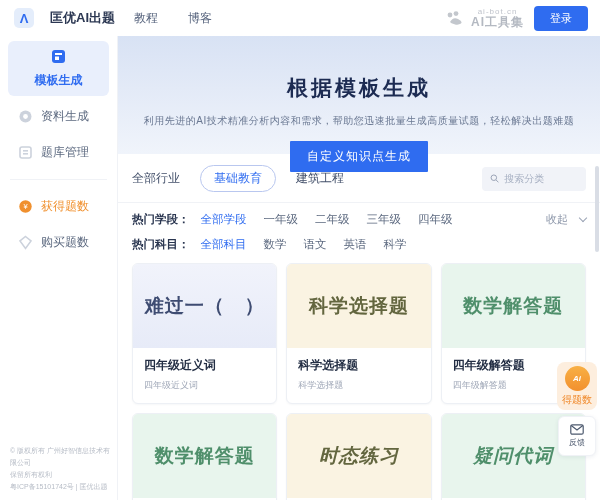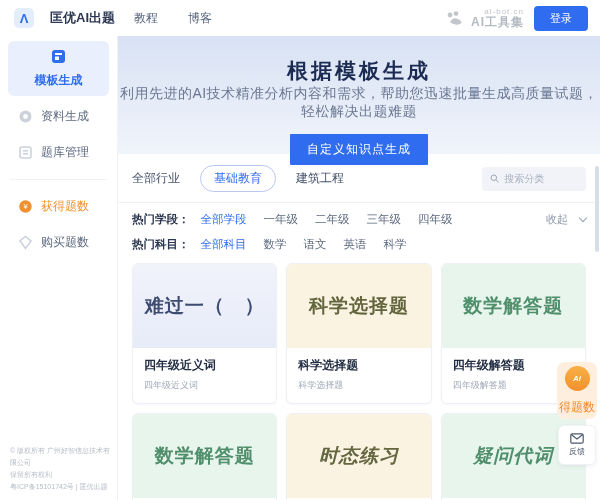--- a/index.html
+++ b/index.html
@@ -12,42 +12,42 @@
   .header { position:absolute; top:0; left:0; right:0; height:36px; background:#fff;
     display:flex; align-items:center; z-index:30; }
   .logo-box { display:flex; align-items:center; gap:7px; padding-left:14px; width:118px; }
   .logo-icon { width:20px; height:20px; border-radius:5px; background:#e4edfb; color:#2f6cf0;
     display:flex; align-items:center; justify-content:center; font-weight:bold; font-size:13px; }
   .logo-text { font-size:13px; font-weight:bold; color:#2b3752; white-space:nowrap;margin-left:9px; }
   .nav { display:flex; gap:30px; margin-left:16px; font-size:12px; color:#55627c; }
   .nav span { cursor:pointer; }
   .header-right { margin-left:auto; display:flex; align-items:center; gap:10px; padding-right:12px; }
   .watermark { display:flex; align-items:center; gap:5px; }
-  .wm-text { text-align:right; line-height:1.05; }
+  .wm-text { text-align:center; line-height:1.05; }
   .wm-line1 { font-size:8px; color:#c0c4cc; letter-spacing:1px; }
   .wm-line2 { font-size:12px; font-weight:bold; color:#b4b9c2; letter-spacing:1px; }
   .login-btn { background:#2f6cf0; color:#fff; font-size:11px; padding:5px 16px;
     border-radius:4px; border:none; cursor:pointer; }
   
   .sidebar { position:absolute; top:36px; left:0; bottom:0; width:118px; background:#fff;
     z-index:20; border-right:1px solid #f0f2f6; }
   .side-item { display:flex; align-items:center; gap:8px; margin:5px 8px; padding:7px 9px;
     border-radius:6px; font-size:12px; color:#5d6a80; cursor:pointer; white-space:nowrap; }
   .side-item.active { background:#e9effc; color:#2f6cf0; font-weight:bold;flex-direction:column; }
   .side-item.orange { color:#f0902e; }
   .icon16 { width:16px; height:16px; flex:0 0 16px; display:flex; align-items:center; justify-content:center; }
   .side-divider { height:1px; background:#f0f2f6; margin:11px 10px; }
   .side-footer { position:absolute; bottom:7px; left:10px; right:4px; font-size:7px;
     color:#b6bcc6; line-height:1.7; }
   
   .main { position:absolute; top:36px; left:118px; right:0; bottom:0; background:#fff; }
   .hero { height:118px; text-align:center; padding-top:21px;
     background:linear-gradient(180deg,#d8e2f4 0%,#e3eaf7 45%,#f0f4fb 100%); }
-  .hero-title { font-size:21px; font-weight:bold; color:#1c2b52; letter-spacing:3px; }
-  .hero-sub { margin-top:0; font-size:14px; color:#6a7892; letter-spacing:.5px; }
+  .hero-title { font-size:21px; font-weight:bold; color:#1c2b52; letter-spacing:3px;margin-top:17px; }
+  .hero-sub { margin-top:12px; font-size:10px; color:#6a7892; letter-spacing:.5px; }
   .hero-cta { margin-top:13px; display:inline-block; background:#2f6cf0; color:#fff;
     font-size:12px; padding:7px 17px; border-radius:1px; border:none; cursor:pointer; letter-spacing:1px; }
   .panel { background:#fff; }
   .tabs-row { display:flex; align-items:center; padding:11px 14px 10px; }
   .tab { font-size:12px; color:#43506a; margin-right:20px; cursor:pointer; white-space:nowrap; }
   .tab.pill { border:1px solid #b9c7ef; color:#2f6cf0; border-radius:999px; padding:4px 13px; }
   .search-box { margin-left:auto; width:104px; height:24px; background:#f1f3f8; border-radius:4px;
     display:flex; align-items:center; padding:0 8px; gap:5px; }
   .search-box input { border:none; background:transparent; font-size:10px; color:#5d6a80;
     width:100%; outline:none; font-family:inherit; }
@@ -74,21 +74,21 @@
   .card-body { padding:9px 11px 11px; }
   .card-title { font-size:12px; font-weight:bold; color:#232e44; white-space:nowrap; overflow:hidden; }
   .card-sub { margin-top:5px; font-size:9px; color:#a0a8b8; }
   
   .floaters { position:absolute; right:3px; top:362px; z-index:40; width:40px; }
   .badge { width:40px; background:#fdeede; border-radius:8px; text-align:center;
     padding:4px 0 3px; cursor:pointer; }
   .badge-circle { width:25px; height:25px; border-radius:50%; margin:0 auto; color:#fff;
     background:linear-gradient(180deg,#f8b045,#f2902e); font-size:8px; font-weight:bold;
     font-style:italic; display:flex; align-items:center; justify-content:center; }
-  .badge-label { font-size:12px; color:#f08a2c; margin-top:8px; }
+  .badge-label { font-size:10px; color:#f08a2c; margin-top:2px; }
   .fab { width:38px; height:40px; margin:6px auto 0; background:#fff; border-radius:6px;
     border:1px solid #f0f2f6; box-shadow:0 1px 4px rgba(30,50,90,.08); cursor:pointer;
     display:flex; flex-direction:column; align-items:center; justify-content:center; gap:2px; }
   .fab-label { font-size:8px; color:#4c596e; }
   .scroll-thumb { position:absolute; right:1px; top:166px; width:4px; height:86px;
     background:#d9dde5; border-radius:2px; z-index:50; }
 </style>
 </head>
 <body>
 

